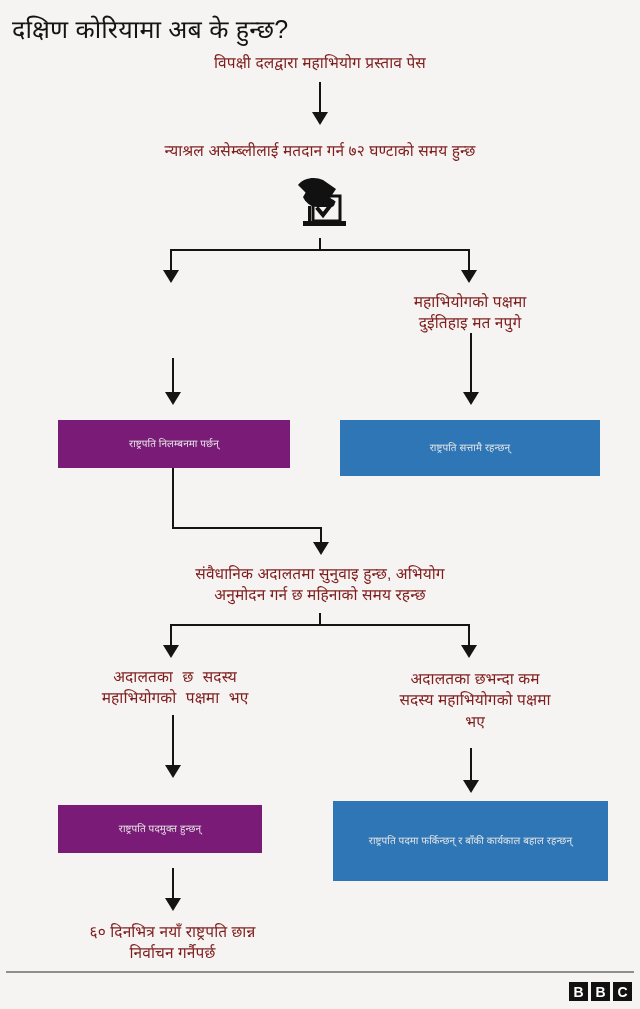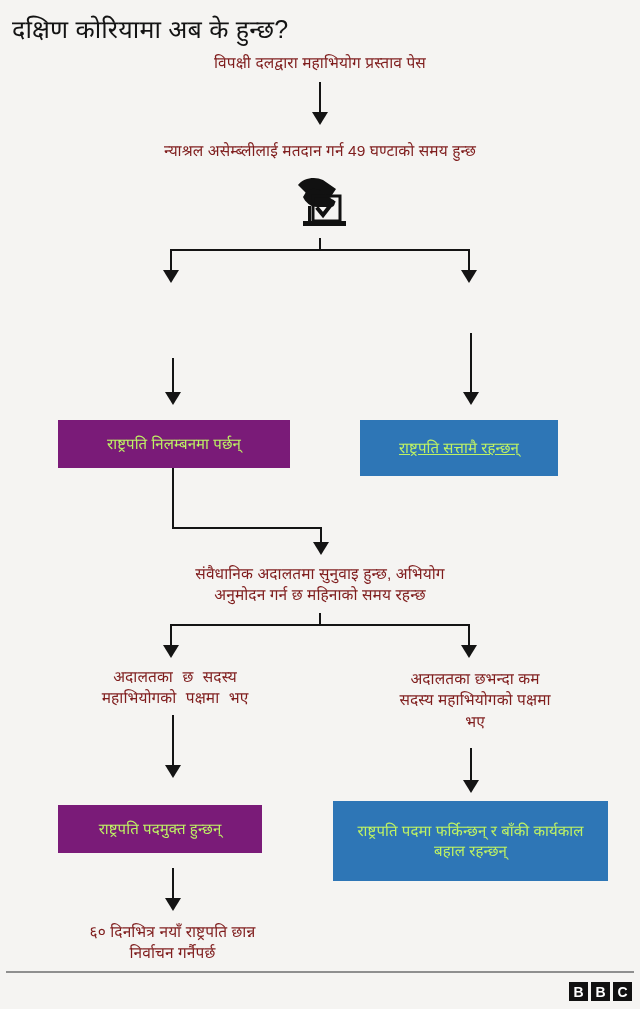--- a/index.html
+++ b/index.html
@@ -36,22 +36,22 @@
     color: #7f1d1d;
     font-size: 15.5px;
     line-height: 1.38;
     letter-spacing: 0.1px;
   }
   .box {
     display: flex;
     align-items: center;
     justify-content: center;
     text-align: center;
-    color: #bef264;
-    font-size: 15px;
+    color: #e5e5e5;
+    font-size: 10px;
     line-height: 1.35;
     letter-spacing: 0.1px;
     padding: 6px 10px;
     box-sizing: border-box;
   }
   .box-purple { background: #7a1b78; }
   .box-blue   { background: #2e76b6; }
 
   
   .vline {
@@ -110,21 +110,21 @@
 
 <div id="page">
 
   <div class="abs title">दक्षिण कोरियामा अब के हुन्छ?</div>
 
   <div class="abs node-text" style="left:90px; top:52px; width:460px;">विपक्षी दलद्वारा महाभियोग प्रस्ताव पेस</div>
 
   <div class="abs vline" style="left:319px; top:82px; height:32px;"></div>
   <div class="abs arrowhead" style="left:312px; top:112px;"></div>
 
-  <div class="abs node-text" style="left:60px; top:140px; width:520px;">न्याश्रल असेम्ब्लीलाई मतदान गर्न 49 घण्टाको समय हुन्छ</div>
+  <div class="abs node-text" style="left:60px; top:140px; width:520px;">न्याश्रल असेम्ब्लीलाई मतदान गर्न ७२ घण्टाको समय हुन्छ</div>
 
   <div class="abs ballot-icon">
     <svg viewBox="0 0 70 62" width="70" height="62" aria-hidden="true">
 
       <path d="M9 9 C14 2, 26 0, 34 4 L47 13 L41 22 L30 15 C26 13, 20 14, 17 17 Z" fill="#111111"></path>
       <path d="M17 16 C21 12, 28 12, 32 15 L44 24 C47 26, 46 31, 42 31 L28 31 C22 31, 16 26, 14 21 Z" fill="#111111"></path>
 
       <rect x="24" y="20" width="27" height="25" fill="none" stroke="#111111" stroke-width="3"></rect>
 
       <rect x="19" y="30" width="3" height="16" fill="#111111"></rect>
@@ -138,30 +138,32 @@
   <div class="abs vline" style="left:319px; top:238px; height:12px;"></div>
 
   <div class="abs hline" style="left:170px; top:249px; width:300px;"></div>
 
   <div class="abs vline" style="left:170px; top:249px; height:23px;"></div>
   <div class="abs arrowhead" style="left:163px; top:270px;"></div>
 
   <div class="abs vline" style="left:468px; top:249px; height:23px;"></div>
   <div class="abs arrowhead" style="left:461px; top:270px;"></div>
 
+  <div class="abs node-text" style="left:355px; top:291px; width:230px; white-space:pre-line;">महाभियोगको पक्षमा
+दुईतिहाइ मत नपुगे</div>
 
   <div class="abs vline" style="left:172px; top:358px; height:36px;"></div>
   <div class="abs arrowhead" style="left:165px; top:392px;"></div>
 
   <div class="abs vline" style="left:470px; top:333px; height:61px;"></div>
   <div class="abs arrowhead" style="left:463px; top:392px;"></div>
 
   <div class="abs box box-purple" style="left:58px; top:420px; width:232px; height:48px;">राष्ट्रपति निलम्बनमा पर्छन्</div>
 
-  <div class="abs box box-blue" style="left:360px; top:420px; width:198px; height:56px;text-decoration:underline;">राष्ट्रपति सत्तामै रहन्छन्</div>
+  <div class="abs box box-blue" style="left:340px; top:420px; width:260px; height:56px;">राष्ट्रपति सत्तामै रहन्छन्</div>
 
   <div class="abs vline" style="left:172px; top:468px; height:60px;"></div>
   <div class="abs hline" style="left:172px; top:527px; width:150px;"></div>
   <div class="abs vline" style="left:320px; top:527px; height:17px;"></div>
   <div class="abs arrowhead" style="left:313px; top:542px;"></div>
 
   <div class="abs node-text" style="left:70px; top:563px; width:500px; white-space:pre-line;text-align:center;">संवैधानिक अदालतमा सुनुवाइ हुन्छ, अभियोग
 अनुमोदन गर्न छ महिनाको समय रहन्छ</div>
 
   <div class="abs vline" style="left:319px; top:613px; height:12px;"></div>

